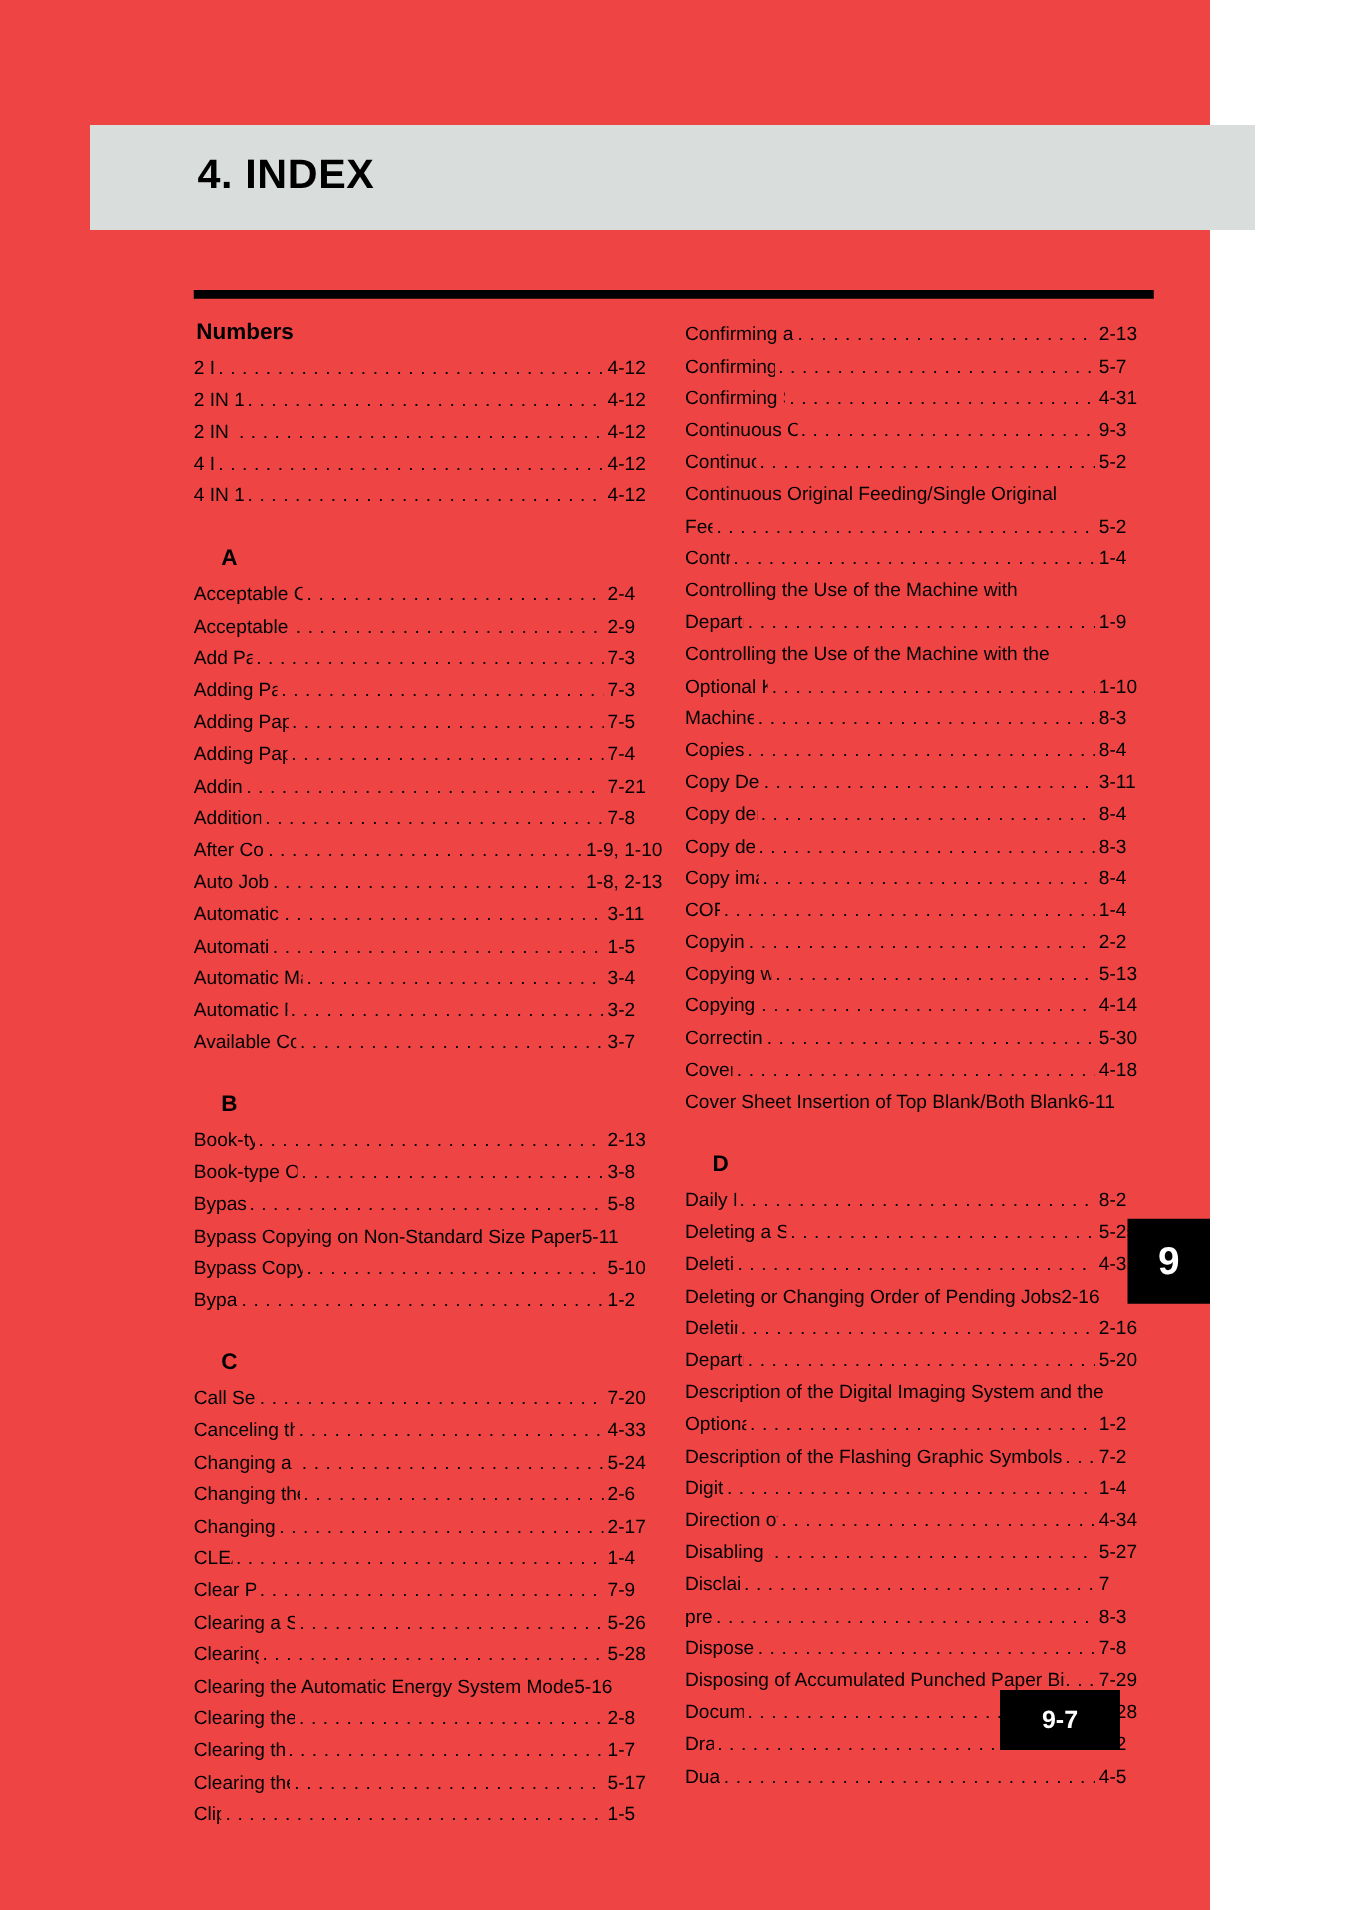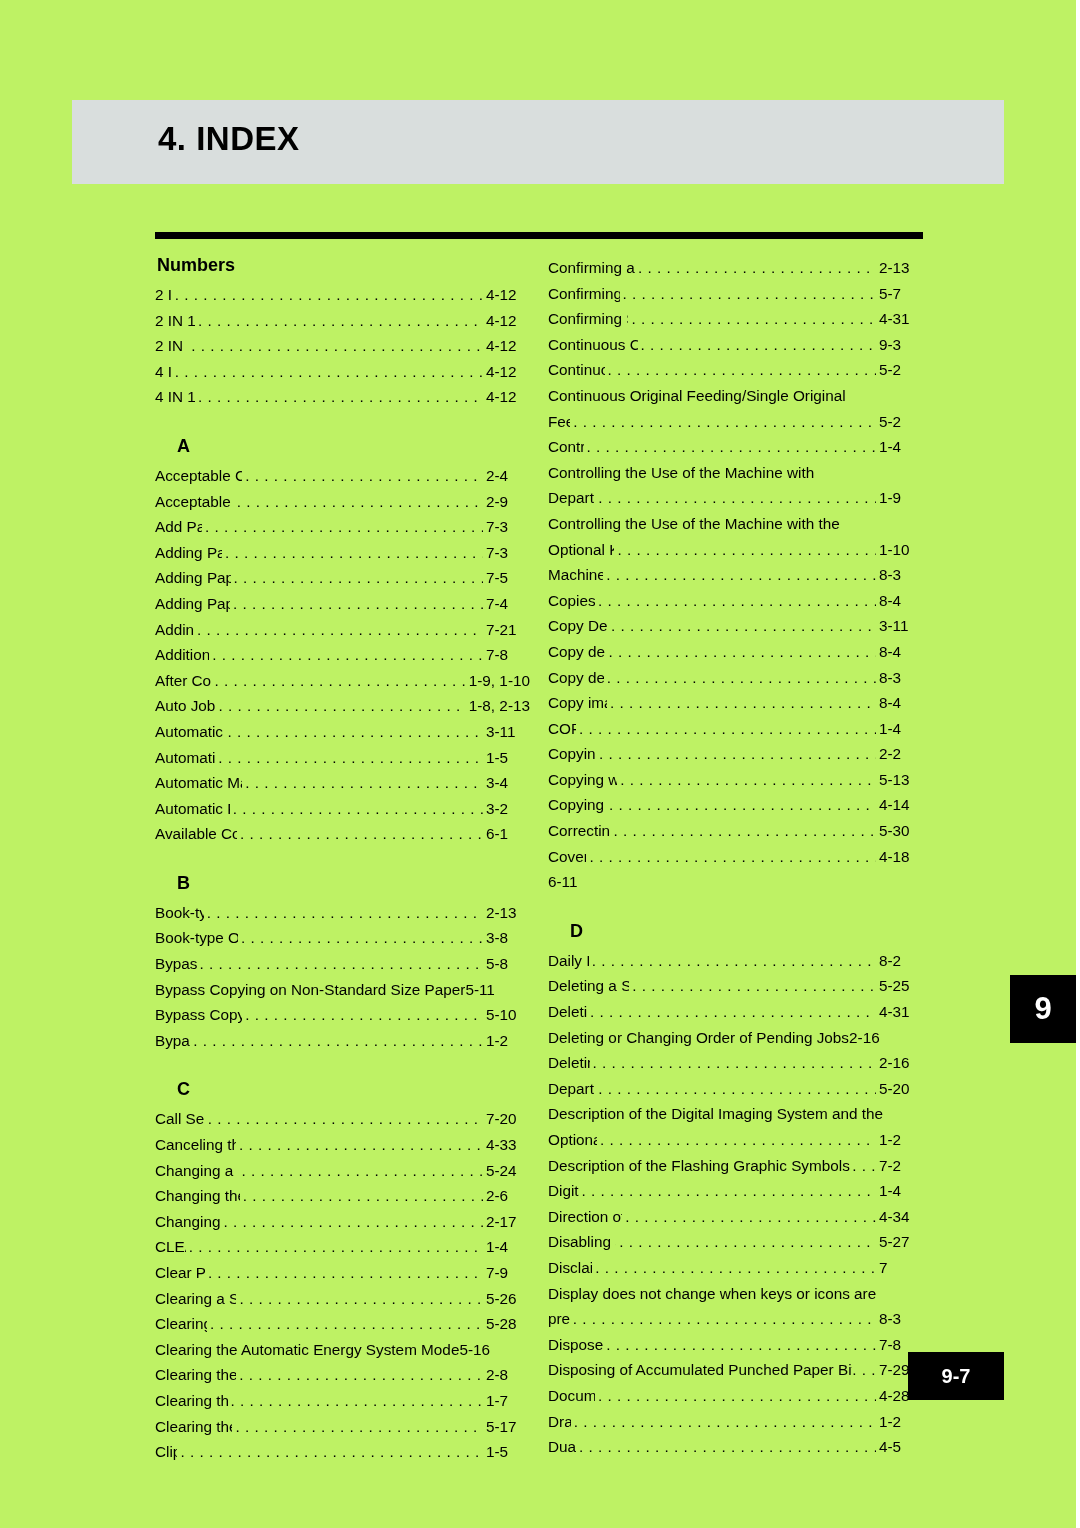--- a/index.html
+++ b/index.html
@@ -10,23 +10,23 @@
   body {
     width: 1080px;
     height: 1528px;
     font-family: "Liberation Sans", sans-serif;
     position: relative;
     overflow: hidden;
   }
   .page {
     position: absolute;
     left: 0; top: 0;
-    width: 1076px;
+    width: 968px;
     height: 1528px;
-    background: #bef264;
+    background: #ef4444;
   }
   
   .header-band {
     position: absolute;
     left: 72px;
     top: 100px;
     width: 932px;
     height: 84px;
     background: #d9dedd;
   }
@@ -246,21 +246,21 @@
               <span class="pg">3-4</span>
             </li>
             <li>
               <span class="etitle">Automatic Paper Selection (APS)</span>
               <span class="dots">. . . . . . . . . . . . . . . . . . . . . . . . . . . . . . . . . . . . . . . . . . . . . . . . . . . . . . . . . . . . . . . . . . . . . . . . . . . . . . . . </span>
               <span class="pg">3-2</span>
             </li>
             <li>
               <span class="etitle">Available Conditions for Saddle Stitch</span>
               <span class="dots">. . . . . . . . . . . . . . . . . . . . . . . . . . . . . . . . . . . . . . . . . . . . . . . . . . . . . . . . . . . . . . . . . . . . . . . . . . . . . . . . </span>
-              <span class="pg">6-1</span>
+              <span class="pg">3-7</span>
             </li>
           </ul>
           <div class="section-head letter">B</div>
           <ul class="entries">
             <li>
               <span class="etitle">Book-type Originals</span>
               <span class="dots">. . . . . . . . . . . . . . . . . . . . . . . . . . . . . . . . . . . . . . . . . . . . . . . . . . . . . . . . . . . . . . . . . . . . . . . . . . . . . . . . </span>
               <span class="pg">2-13</span>
             </li>
             <li>
@@ -474,20 +474,21 @@
               <span class="etitle">Correcting Entered Letters</span>
               <span class="dots">. . . . . . . . . . . . . . . . . . . . . . . . . . . . . . . . . . . . . . . . . . . . . . . . . . . . . . . . . . . . . . . . . . . . . . . . . . . . . . . . </span>
               <span class="pg">5-30</span>
             </li>
             <li>
               <span class="etitle">Cover Copying</span>
               <span class="dots">. . . . . . . . . . . . . . . . . . . . . . . . . . . . . . . . . . . . . . . . . . . . . . . . . . . . . . . . . . . . . . . . . . . . . . . . . . . . . . . . </span>
               <span class="pg">4-18</span>
             </li>
             <li class="nodots">
+              <span class="etitle">Cover Sheet Insertion of Top Blank/Both Blank</span>
               <span class="pg">6-11</span>
             </li>
           </ul>
           <div class="section-head letter">D</div>
           <ul class="entries">
             <li>
               <span class="etitle">Daily Inspection</span>
               <span class="dots">. . . . . . . . . . . . . . . . . . . . . . . . . . . . . . . . . . . . . . . . . . . . . . . . . . . . . . . . . . . . . . . . . . . . . . . . . . . . . . . . </span>
               <span class="pg">8-2</span>
             </li>
@@ -541,24 +542,20 @@
             </li>
             <li>
               <span class="etitle">Disabling a Department Code</span>
               <span class="dots">. . . . . . . . . . . . . . . . . . . . . . . . . . . . . . . . . . . . . . . . . . . . . . . . . . . . . . . . . . . . . . . . . . . . . . . . . . . . . . . . </span>
               <span class="pg">5-27</span>
             </li>
             <li>
               <span class="etitle">Disclaimer Notice</span>
               <span class="dots">. . . . . . . . . . . . . . . . . . . . . . . . . . . . . . . . . . . . . . . . . . . . . . . . . . . . . . . . . . . . . . . . . . . . . . . . . . . . . . . . </span>
               <span class="pg">7</span>
-            </li>
-            <li class="nodots">
-              <span class="etitle">Display does not change when keys or icons are</span>
-              <span class="pg" style="min-width: 0px;"></span>
             </li>
             <li>
               <span class="etitle">pressed</span>
               <span class="dots">. . . . . . . . . . . . . . . . . . . . . . . . . . . . . . . . . . . . . . . . . . . . . . . . . . . . . . . . . . . . . . . . . . . . . . . . . . . . . . . . </span>
               <span class="pg">8-3</span>
             </li>
             <li>
               <span class="etitle">Dispose of Used Toner</span>
               <span class="dots">. . . . . . . . . . . . . . . . . . . . . . . . . . . . . . . . . . . . . . . . . . . . . . . . . . . . . . . . . . . . . . . . . . . . . . . . . . . . . . . . </span>
               <span class="pg">7-8</span>

